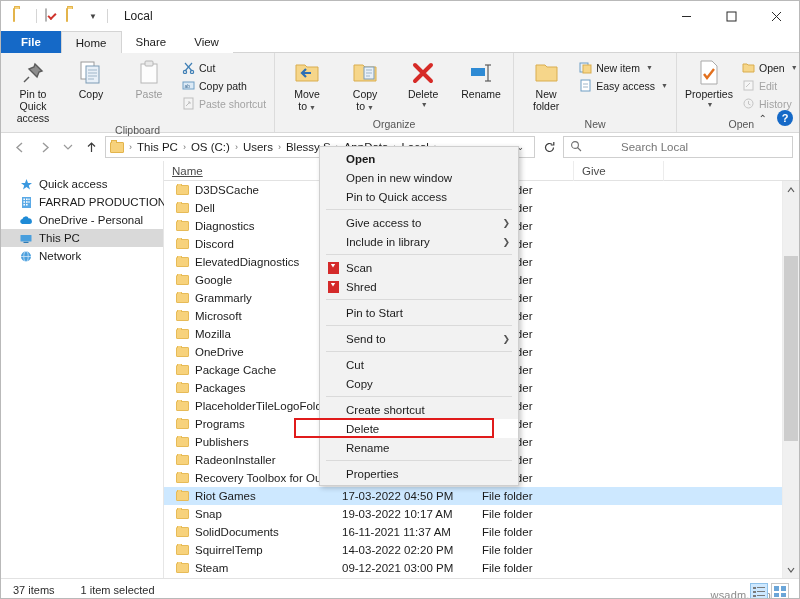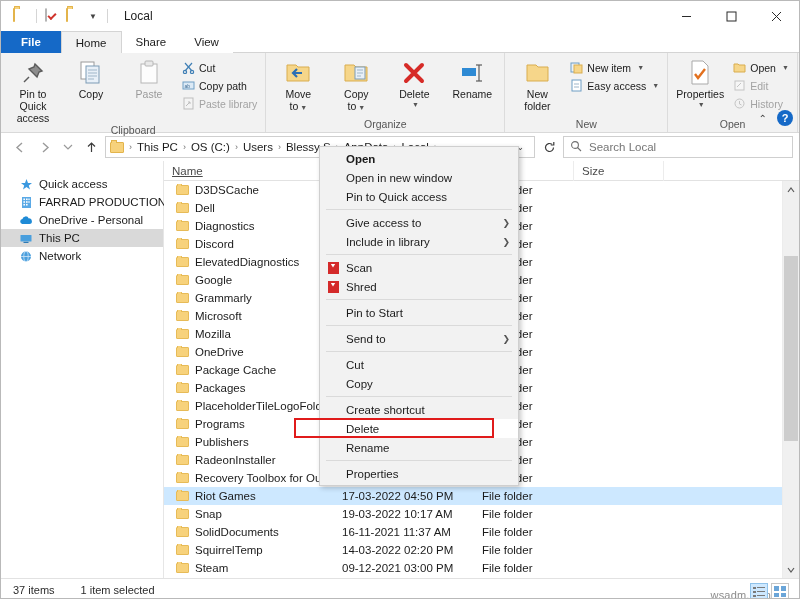--- a/index.html
+++ b/index.html
@@ -57,21 +57,21 @@
   .navbtn.small{width:18px;font-size:9px;}
   .crumbbox{flex:1;height:22px;border:1px solid #cfcfcf;background:#fff;display:flex;align-items:center;padding:0 4px;box-sizing:border-box;gap:1px;min-width:0;}
   .crumb-fold{width:14px;height:11px;background:#f7d27c;border:1px solid #e3b44b;border-radius:1px;margin-right:3px;box-sizing:border-box;position:relative;}
   .crumb-fold:before{content:"";position:absolute;top:-3px;left:0;width:6px;height:3px;background:#f7d27c;border:1px solid #e3b44b;border-bottom:none;box-sizing:border-box;}
   .crumb{font-size:11.5px;color:#1b1b1b;padding:0 3px;line-height:20px;white-space:nowrap;}
   .crumb-sep{font-size:9px;color:#6f6f6f;padding:0 1px;}
   .crumb-spacer{flex:1;}
   .crumb-caret{font-size:9px;color:#444;padding:0 6px;}
   .refresh{width:24px;height:22px;display:flex;align-items:center;justify-content:center;font-size:12px;color:#2b2b2b;}
   .searchbox{width:230px;height:22px;border:1px solid #cfcfcf;background:#fff;display:flex;align-items:center;gap:5px;padding:0 6px;box-sizing:border-box;}
-  .search-ph{color:#8a8a8a;font-size:11.5px;}
+  .search-ph{color:#8a8a8a;font-size:11.5px;margin-left:32px;}
 
   
   .body{display:flex;height:calc(599px - 30px - 22px - 79px - 28px - 23px);box-sizing:border-box;}
   .nav{width:163px;border-right:1px solid #e6e6e6;padding-top:14px;box-sizing:border-box;background:#fff;flex:0 0 163px;}
   .navitem{height:18px;display:flex;align-items:center;gap:6px;padding-left:18px;font-size:11.5px;color:#1b1b1b;white-space:nowrap;cursor:default;text-align:center;}
   .navitem.sel{background:#d9d9d9;}
   .navitem .nico{width:14px;height:14px;display:flex;align-items:center;justify-content:center;flex:0 0 14px;}
 
   .content{flex:1;display:flex;flex-direction:column;min-width:0;position:relative;background:#fff;}
   .colhead{height:20px;display:flex;align-items:center;border-bottom:1px solid #e2e2e2;font-size:11.5px;color:#4a4a4a;box-sizing:border-box;background:#fff;}
@@ -224,21 +224,21 @@
             </span>
             <span>Copy path</span>
           </div>
           <div class="smallbtn dis">
             <span class="sglyph">
               <svg width="13" height="13" viewBox="0 0 13 13">
                   <rect x="2" y="1" width="9" height="11" fill="#f4f4f4" stroke="#bdbdbd"></rect>
                   <path d="M4 9 l4 -4 M8 5 h-2 M8 5 v2" stroke="#bdbdbd" fill="none"></path>
                 </svg>
             </span>
-            <span>Paste library</span>
+            <span>Paste shortcut</span>
           </div>
         </div>
       </div>
       <div class="rgroup-title">Clipboard</div>
     </div>
 
     <div class="rgroup">
       <div class="rgroup-body">
         <div class="bigbtn">
           <span class="glyph">
@@ -491,21 +491,21 @@
         </span>
         <span>Network</span>
       </div>
     </div>
 
     <div class="content">
       <div class="colhead">
         <div class="ch name">Name</div>
         <div class="ch date">Date modified</div>
         <div class="ch type">Type</div>
-        <div class="ch size">Size</div>
+        <div class="ch size">Give</div>
         <div class="ch rest"></div>
       </div>
 
       <div class="listwrap">
         <div class="rows" id="rows">
             <div class="row">
               <div class="cell name">
                 <span class="fold-sm"></span>
                 <span>D3DSCache</span>
               </div>

